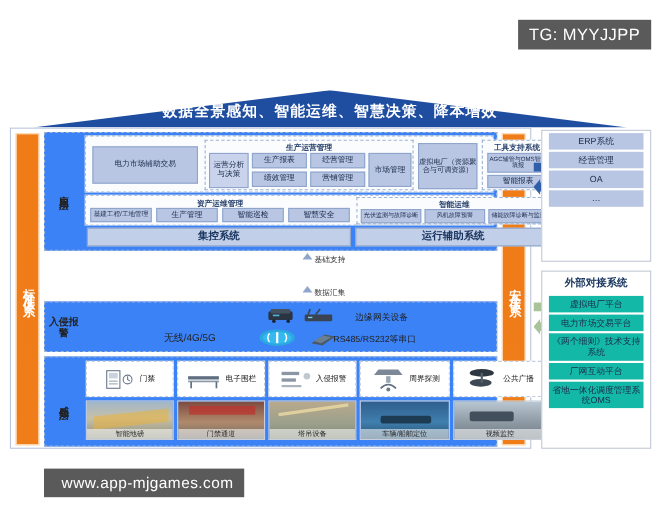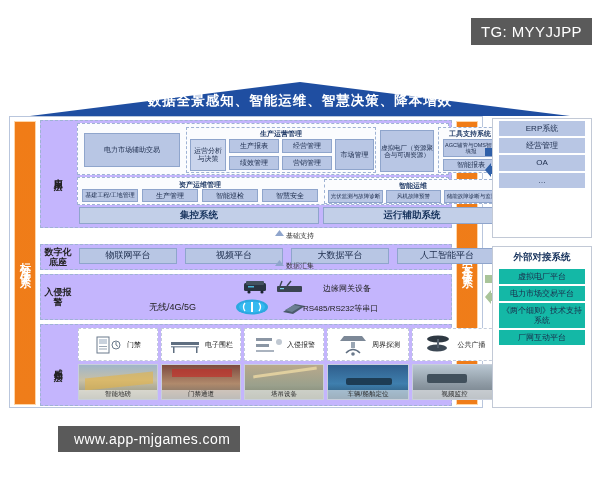--- a/index.html
+++ b/index.html
@@ -17,21 +17,21 @@
     position:absolute;
     background:#5a5a5a;
     color:#ffffff;
     font-size:15px;
     letter-spacing:0.4px;
     padding:5px 10px;
     white-space:nowrap;
     margin-left:32px;
   }
   .wm-tg { right:8px; top:18px; }
-  .wm-site { left:26px; bottom:28px; font-size:14px;padding-left:16px; }
+  .wm-site { left:8px; bottom:28px; font-size:14px;padding-left:16px; }
 
   
   .banner-wrap {
     position:absolute; left:0; top:82px; width:600px; height:34px;
   }
   .banner-svg { position:absolute; left:0; top:0; }
   .banner-text {
     position:absolute; left:0; top:10px; width:600px;
     text-align:center; color:#ffffff;
     font-size:13.5px; font-weight:bold; letter-spacing:1px;
@@ -59,21 +59,21 @@
   .pillar-left { left:4px; }
   .pillar-right { right:4px; }
 
   
   .layers {
     position:absolute; left:30px; top:3px; right:30px; bottom:3px;
   }
   .layer-row {
     position:absolute; left:0; right:0;
     border:1px dashed #9fb3d4;
-    background:#c4b5fd;
+    background:#3b82f6;
     display:flex;
   }
   .layer-label {
     flex:0 0 34px;
     display:flex; align-items:center; justify-content:center;
     font-size:9px; font-weight:bold; color:#222;
     line-height:1.15; text-align:center;
   }
   .layer-label.vert { writing-mode:vertical-rl; letter-spacing:2px; }
   .layer-body { flex:1 1 auto; position:relative; padding:2px; }
@@ -209,29 +209,20 @@
       </div>
     </div>
 
     <div class="flowlabel" style="left:235px; top:110px;">
       <svg width="9" height="9" viewBox="0 0 9 9" style="vertical-align:-1px">
         <polygon points="4.5,0 9,6 0,6" fill="#8fa5cc"></polygon>
       </svg>
       <span>基础支持</span>
     </div>
 
-    <div class="layer-row row-base">
-      <div class="layer-label">数字化底座</div>
-      <div class="layer-body">
-        <div class="cell" style="position:absolute; left:4px; top:3px; width:98px; height:16px; font-size:9px;">物联网平台</div>
-        <div class="cell" style="position:absolute; left:110px; top:3px; width:98px; height:16px; font-size:9px;">视频平台</div>
-        <div class="cell" style="position:absolute; left:216px; top:3px; width:98px; height:16px; font-size:9px;">大数据平台</div>
-        <div class="cell" style="position:absolute; left:322px; top:3px; width:100px; height:16px; font-size:9px;">人工智能平台</div>
-      </div>
-    </div>
 
     <div class="flowlabel" style="left:235px; top:140px;">
       <svg width="9" height="9" viewBox="0 0 9 9" style="vertical-align:-1px">
         <polygon points="4.5,0 9,6 0,6" fill="#8fa5cc"></polygon>
       </svg>
       <span>数据汇集</span>
     </div>
 
     <div class="layer-row row-collect">
       <div class="layer-label">入侵报警</div>
@@ -369,16 +360,17 @@
   <div class="rpanel-item blue">OA</div>
   <div class="rpanel-item blue">…</div>
 </div>
 
 <div class="rpanel" style="left:492px; top:246px; width:100px; height:162px;">
   <div class="rpanel-title">外部对接系统</div>
   <div class="rpanel-item green">虚拟电厂平台</div>
   <div class="rpanel-item green">电力市场交易平台</div>
   <div class="rpanel-item green">《两个细则》技术支持系统</div>
   <div class="rpanel-item green">厂网互动平台</div>
+  <div class="rpanel-item green">省地一体化调度管理系统OMS</div>
 </div>
 
 <div class="wm wm-tg">TG: MYYJJPP</div>
 <div class="wm wm-site">www.app-mjgames.com</div>
 
 </body></html>

